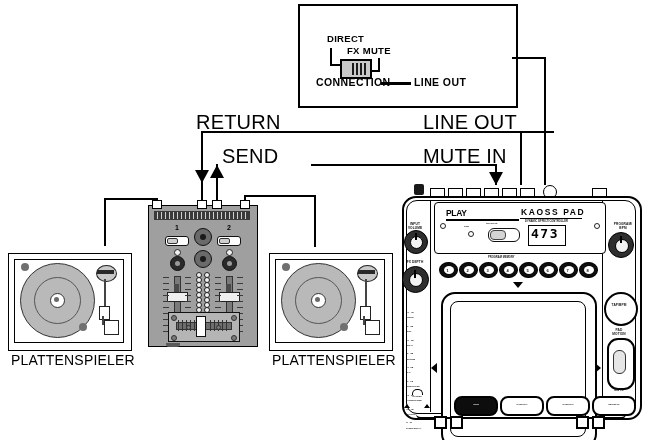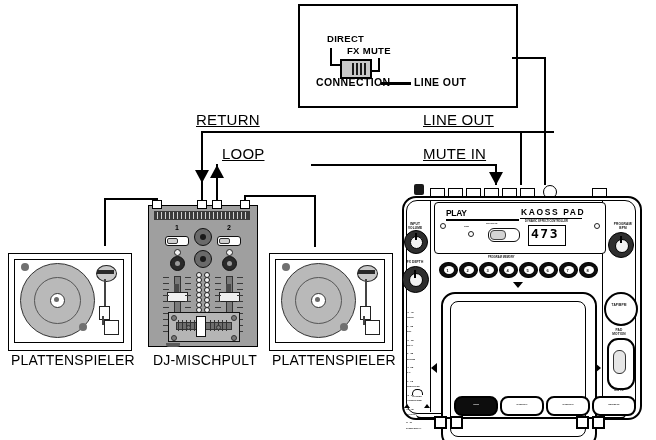--- a/index.html
+++ b/index.html
@@ -2,21 +2,21 @@
 <html><head>
 <meta charset="utf-8">
 <style>
   html,body{margin:0;padding:0;background:#ffffff;}
   body{width:656px;height:440px;overflow:hidden;font-family:"Liberation Sans",sans-serif;color:#000;}
   #stage{position:relative;width:656px;height:440px;border-radius:23px;}
   .abs{position:absolute;}
 
   
   .lbl{font-weight:400;letter-spacing:.2px;white-space:nowrap;}
-  .lbl-big{font-size:15px;text-decoration:underline;}
+  .lbl-big{font-size:20px;}
   .lbl-dev{font-size:14px;}
   .tiny{font-size:3.2px;font-weight:bold;letter-spacing:.1px;white-space:nowrap;color:#111;}
   .tiny2{font-size:2.6px;font-weight:bold;letter-spacing:.05px;white-space:nowrap;color:#111;}
   .micro{font-size:2.2px;font-weight:bold;white-space:nowrap;color:#111;}
 
   
   #inset{left:298px;top:4px;width:216px;height:100px;border:2.2px solid #000;background:#fff;}
   #sw-direct{left:327px;top:33px;font-size:9.5px;font-weight:bold;letter-spacing:.3px;}
   #sw-fxloop{left:347px;top:45px;font-size:9.5px;font-weight:bold;letter-spacing:.3px;}
   #sw-connection{left:316px;top:76px;font-size:10.5px;font-weight:bold;letter-spacing:.4px;}
@@ -144,21 +144,21 @@
   <div class="abs lbl lbl-big" style="left:423px;top:145px;">MUTE IN</div>
   <div class="abs ln lnh" style="left:311px;top:164px;width:186px;"></div>
   <div class="abs ln lnv" style="left:495px;top:164px;height:21px;"></div>
   <div class="abs arrow-dn" style="left:489px;top:172px;"></div>
 
   <div class="abs lbl lbl-big" style="left:196px;top:111px;">RETURN</div>
   <div class="abs ln lnh" style="left:201px;top:131px;width:353px;"></div>
   <div class="abs ln lnv" style="left:201px;top:131px;height:50px;"></div>
   <div class="abs arrow-dn" style="left:195px;top:170px;"></div>
 
-  <div class="abs lbl lbl-big" style="left:222px;top:145px;">LOOP</div>
+  <div class="abs lbl lbl-big" style="left:222px;top:145px;">SEND</div>
   <div class="abs ln lnv" style="left:216px;top:164px;height:21px;"></div>
   <div class="abs arrow-up" style="left:210px;top:165px;"></div>
 
   <div class="abs ln lnv" style="left:201px;top:181px;height:24px;"></div>
   <div class="abs ln lnv" style="left:216px;top:181px;height:24px;"></div>
 
   <div class="abs ln lnv" style="left:104px;top:198px;height:48px;"></div>
   <div class="abs ln lnh" style="left:104px;top:198px;width:54px;"></div>
   <div class="abs ln lnv" style="left:156px;top:198px;height:9px;"></div>
 
@@ -331,21 +331,20 @@
   </div>
   <div class="abs" id="xf-cap"></div>
   <div class="scr abs" style="left:171px;top:315px;width:4px;height:4px;"></div>
   <div class="scr abs" style="left:231px;top:315px;width:4px;height:4px;"></div>
   <div class="scr abs" style="left:171px;top:335px;width:4px;height:4px;"></div>
   <div class="scr abs" style="left:231px;top:335px;width:4px;height:4px;"></div>
   <div class="scr abs" style="left:186px;top:325px;width:3.4px;height:3.4px;"></div>
   <div class="scr abs" style="left:216px;top:325px;width:3.4px;height:3.4px;"></div>
   <div class="abs" style="left:166px;top:343px;width:14px;height:4px;background:#5a5a5a;border-radius:0 0 3px 3px;"></div>
 
-  <div class="abs lbl lbl-dev" style="left:153px;top:352px;">DJ-MISCHPULT</div>
 
   <div class="abs tt" style="left:269px;top:253px;width:122px;height:96px;">
     <div class="tt-in" style="left:5px;top:5px;width:108px;height:82px;"></div>
     <div class="platter" style="left:11px;top:9px;width:73px;height:73px;"></div>
     <div class="platter2" style="left:25px;top:23px;width:45px;height:45px;"></div>
     <div class="spindle" style="left:41px;top:39px;width:13px;height:13px;"></div>
     <div class="spindle-c" style="left:45px;top:43px;width:5px;height:5px;"></div>
     <div class="dot" style="left:12px;top:9px;width:8px;height:8px;"></div>
     <div class="dot" style="left:70px;top:69px;width:8px;height:8px;"></div>
     <div class="tonearm-base" style="left:87px;top:11px;width:19px;height:15px;"></div>

